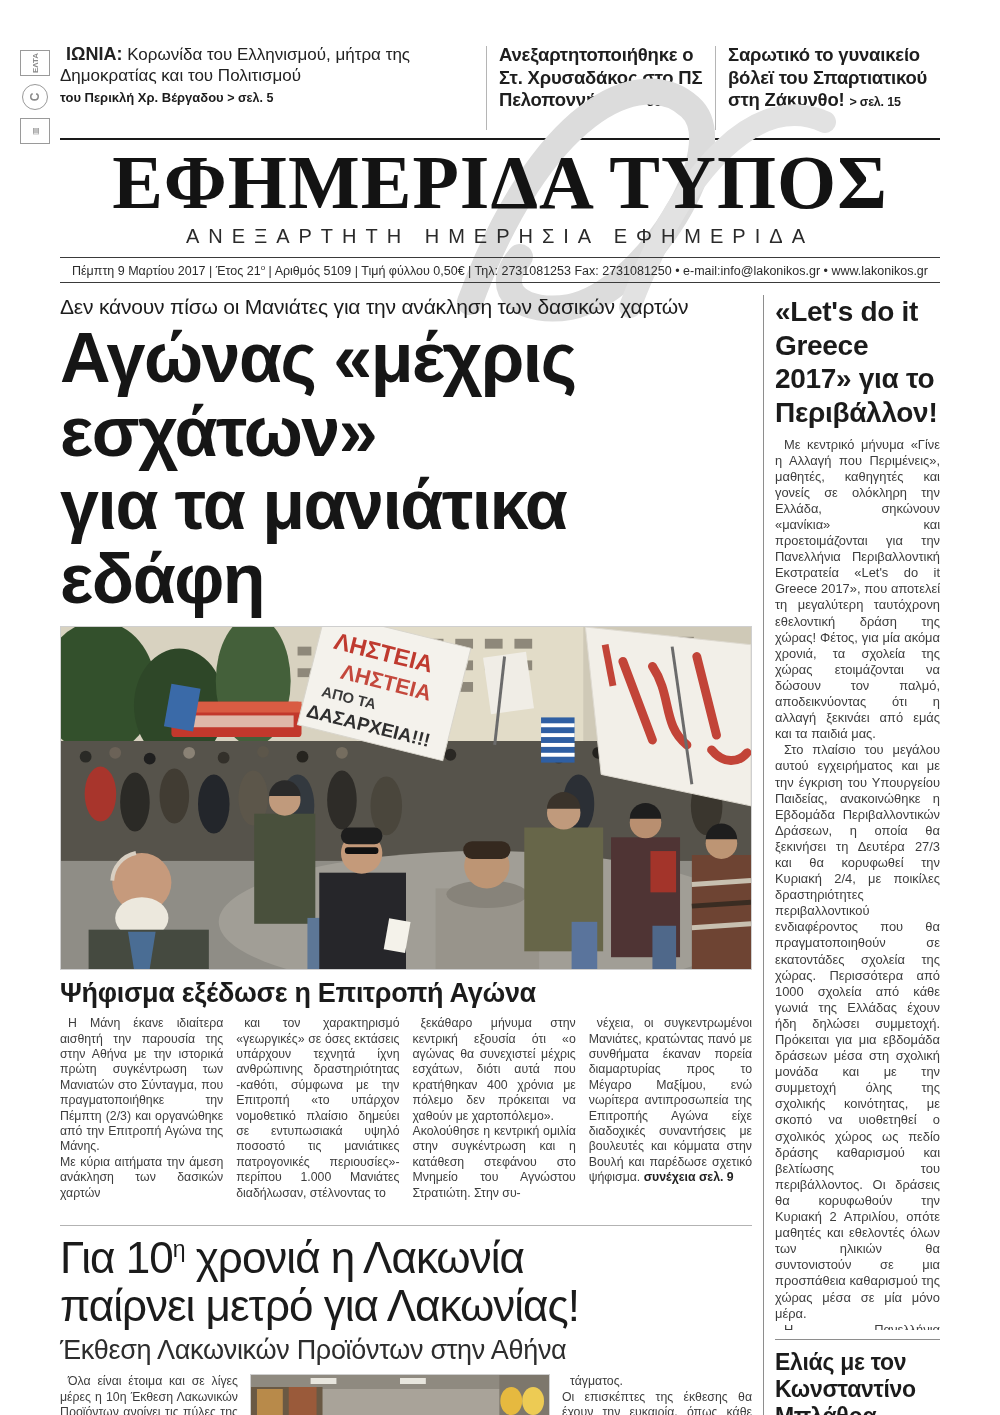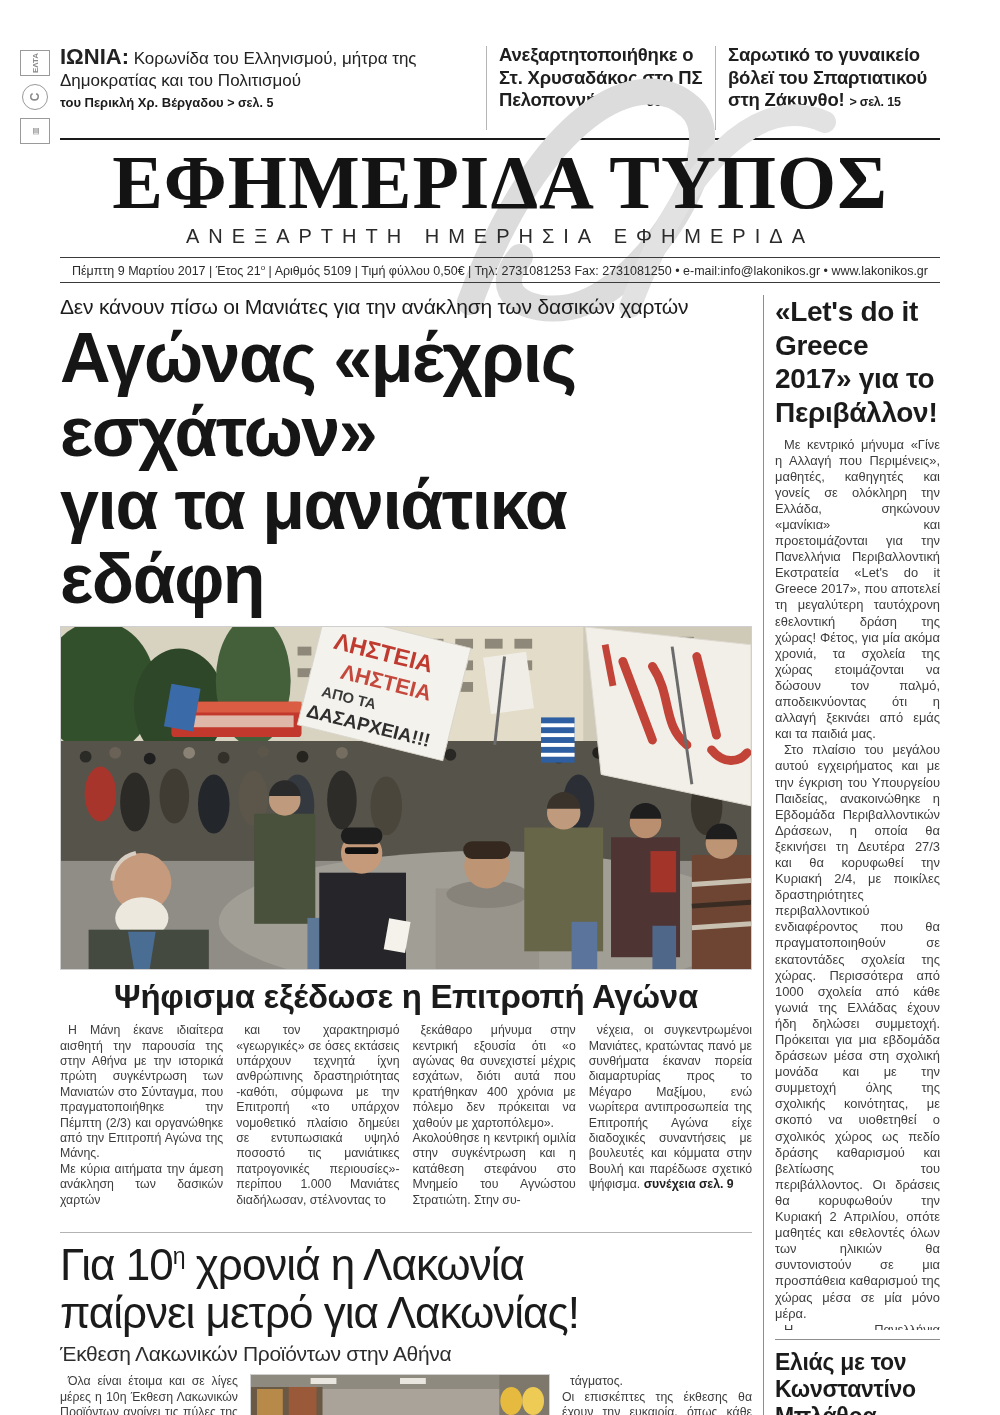--- a/index.html
+++ b/index.html
@@ -15,21 +15,21 @@
 
   
   .topbar { display:flex; gap:12px; margin-top:42px; height:96px; align-items:flex-start; }
   .classified-box { width:236px; border:1px solid #444; padding:8px 10px; height:92px; }
   .cb-line1 { font-size:15px; color:#2b2b2b; }
   .cb-line2 { font-size:21px; font-weight:bold; margin-top:2px; letter-spacing:-0.3px;}
   .cb-line3 { font-size:21px; font-weight:bold; letter-spacing:-0.3px;}
   .teaser { padding-top:2px; }
   .teaser-1 { flex:1; }
   .t1-text { font-size:17px; line-height:1.22; color:#222; }
-  .t1-lead { font-weight:bold; font-size:22px; }
+  .t1-lead { font-weight:bold; font-size:18px;margin-left:6px; }
   .t1-byline { font-size:13px; font-weight:bold; margin-top:3px; }
   .vdiv { width:1px; background:#b5b5b5; height:84px; margin-top:4px; }
   .teaser-2 { width:204px; } .teaser-3 { width:212px; }
   .t-bold { font-size:18.5px; font-weight:bold; line-height:1.22; color:#1e1e1e; letter-spacing:-0.2px;}
   .pageref { font-size:12.5px; font-weight:bold; }
   .top-rule { border-top:2px solid #1a1a1a; margin-top:0px; }
 
   
   .masthead { position:relative; text-align:center; padding-top:4px; height:112px; }
   .wm { position:absolute; left:370px; top:-88px; width:420px; height:300px; z-index:0; pointer-events:none; }
@@ -44,29 +44,29 @@
 
   
   .content { display:flex; margin-top:12px; position:relative; z-index:1; }
   .main { width:692px; }
   .sidebar { flex:1; border-left:1px solid #8e8e8e; margin-left:11px; padding-left:11px; }
 
   .kicker { font-size:21px; font-weight:normal; letter-spacing:-0.2px; color:#1c1c1c; }
   .h1 { font-size:70px; font-weight:bold; line-height:1.05; letter-spacing:-1.5px; color:#161616; margin:3px 0 10px; }
   .photo-frame { border:1px solid #cfcfcf; background:#eee; }
   .lead-photo { display:block; width:100%; height:342px; }
-  .subhead { font-size:33px; font-weight:bold; margin:8px 0 7px; letter-spacing:-0.3px;text-align:center; }
+  .subhead { font-size:27px; font-weight:bold; margin:8px 0 7px; letter-spacing:-0.3px; }
   .cols { display:flex; gap:13px; height:200px; overflow:hidden; }
   .col { flex:1; }
   .col p, .bcol p { font-size:12.3px; line-height:15.4px; color:#3d3d3d; text-align:justify;
                     white-space:pre-line; text-indent:8px; }
   .mrule { border-top:1px solid #b3b3b3; margin:9px 0 8px; }
   .h2 { font-size:44px; font-weight:normal; line-height:1.08; letter-spacing:-1px; margin:2px 0 6px; }
   .h2 sup { font-size:23px; }
-  .deck { font-size:21px; font-weight:normal; color:#2d2d2d; margin:0 0 8px; letter-spacing:-0.3px; }
+  .deck { font-size:27px; font-weight:normal; color:#2d2d2d; margin:0 0 8px; letter-spacing:-0.3px; }
   .bottomrow { display:flex; gap:12px; height:216px; overflow:hidden; }
   .bcol-left { width:178px; }
   .bcol-right { width:190px; }
   .photo2-frame { width:300px; border:1px solid #cfcfcf; height:214px; }
   .expo-photo { display:block; width:100%; height:100%; }
   .cont-bold { font-weight:bold; color:#222; }
 
   
   .sb-title { font-size:28px; font-weight:bold; line-height:1.2; letter-spacing:-0.3px; margin-bottom:7px; }
   .sb-text { height:893px; overflow:hidden; }

